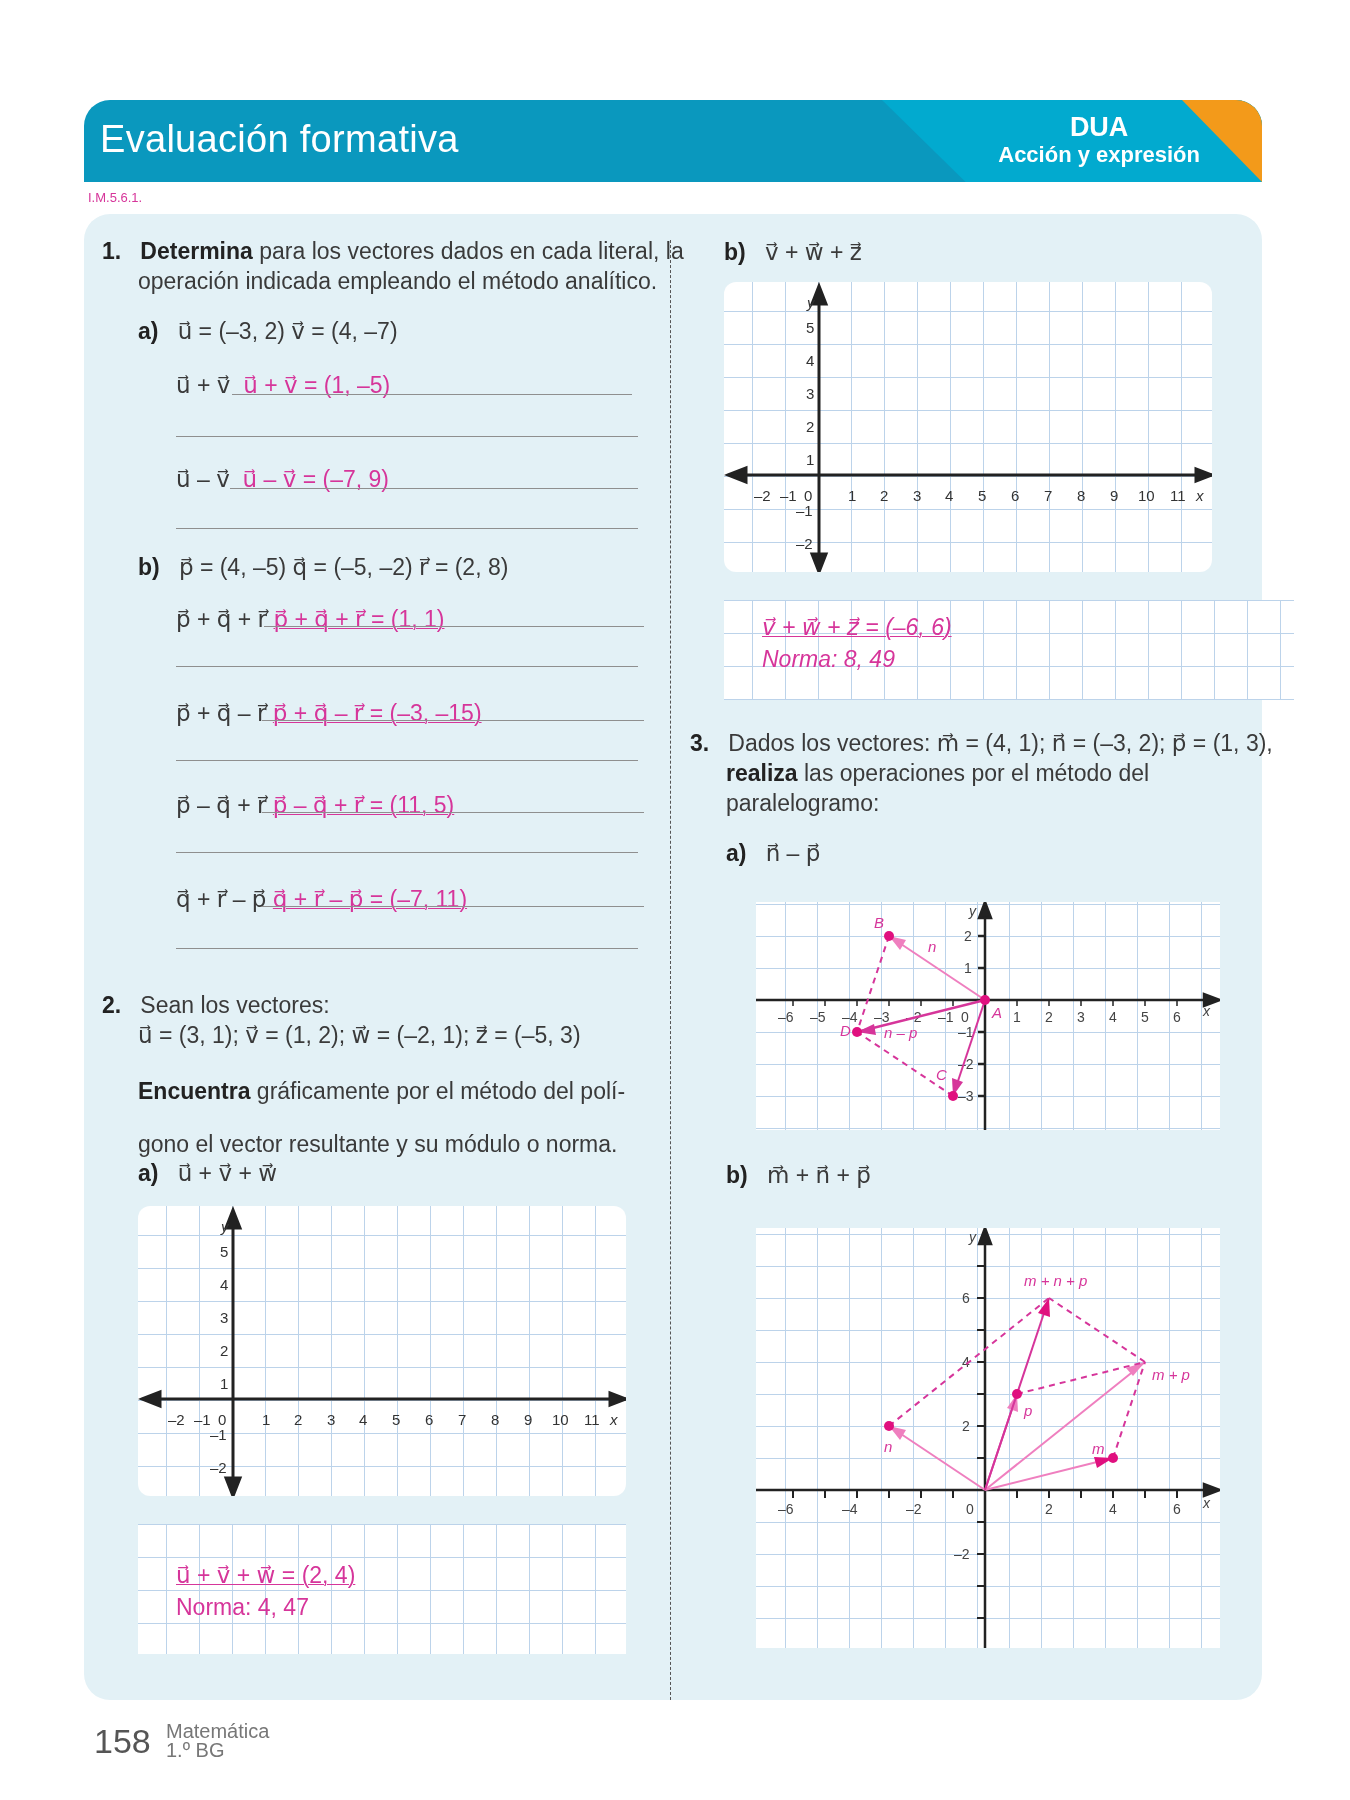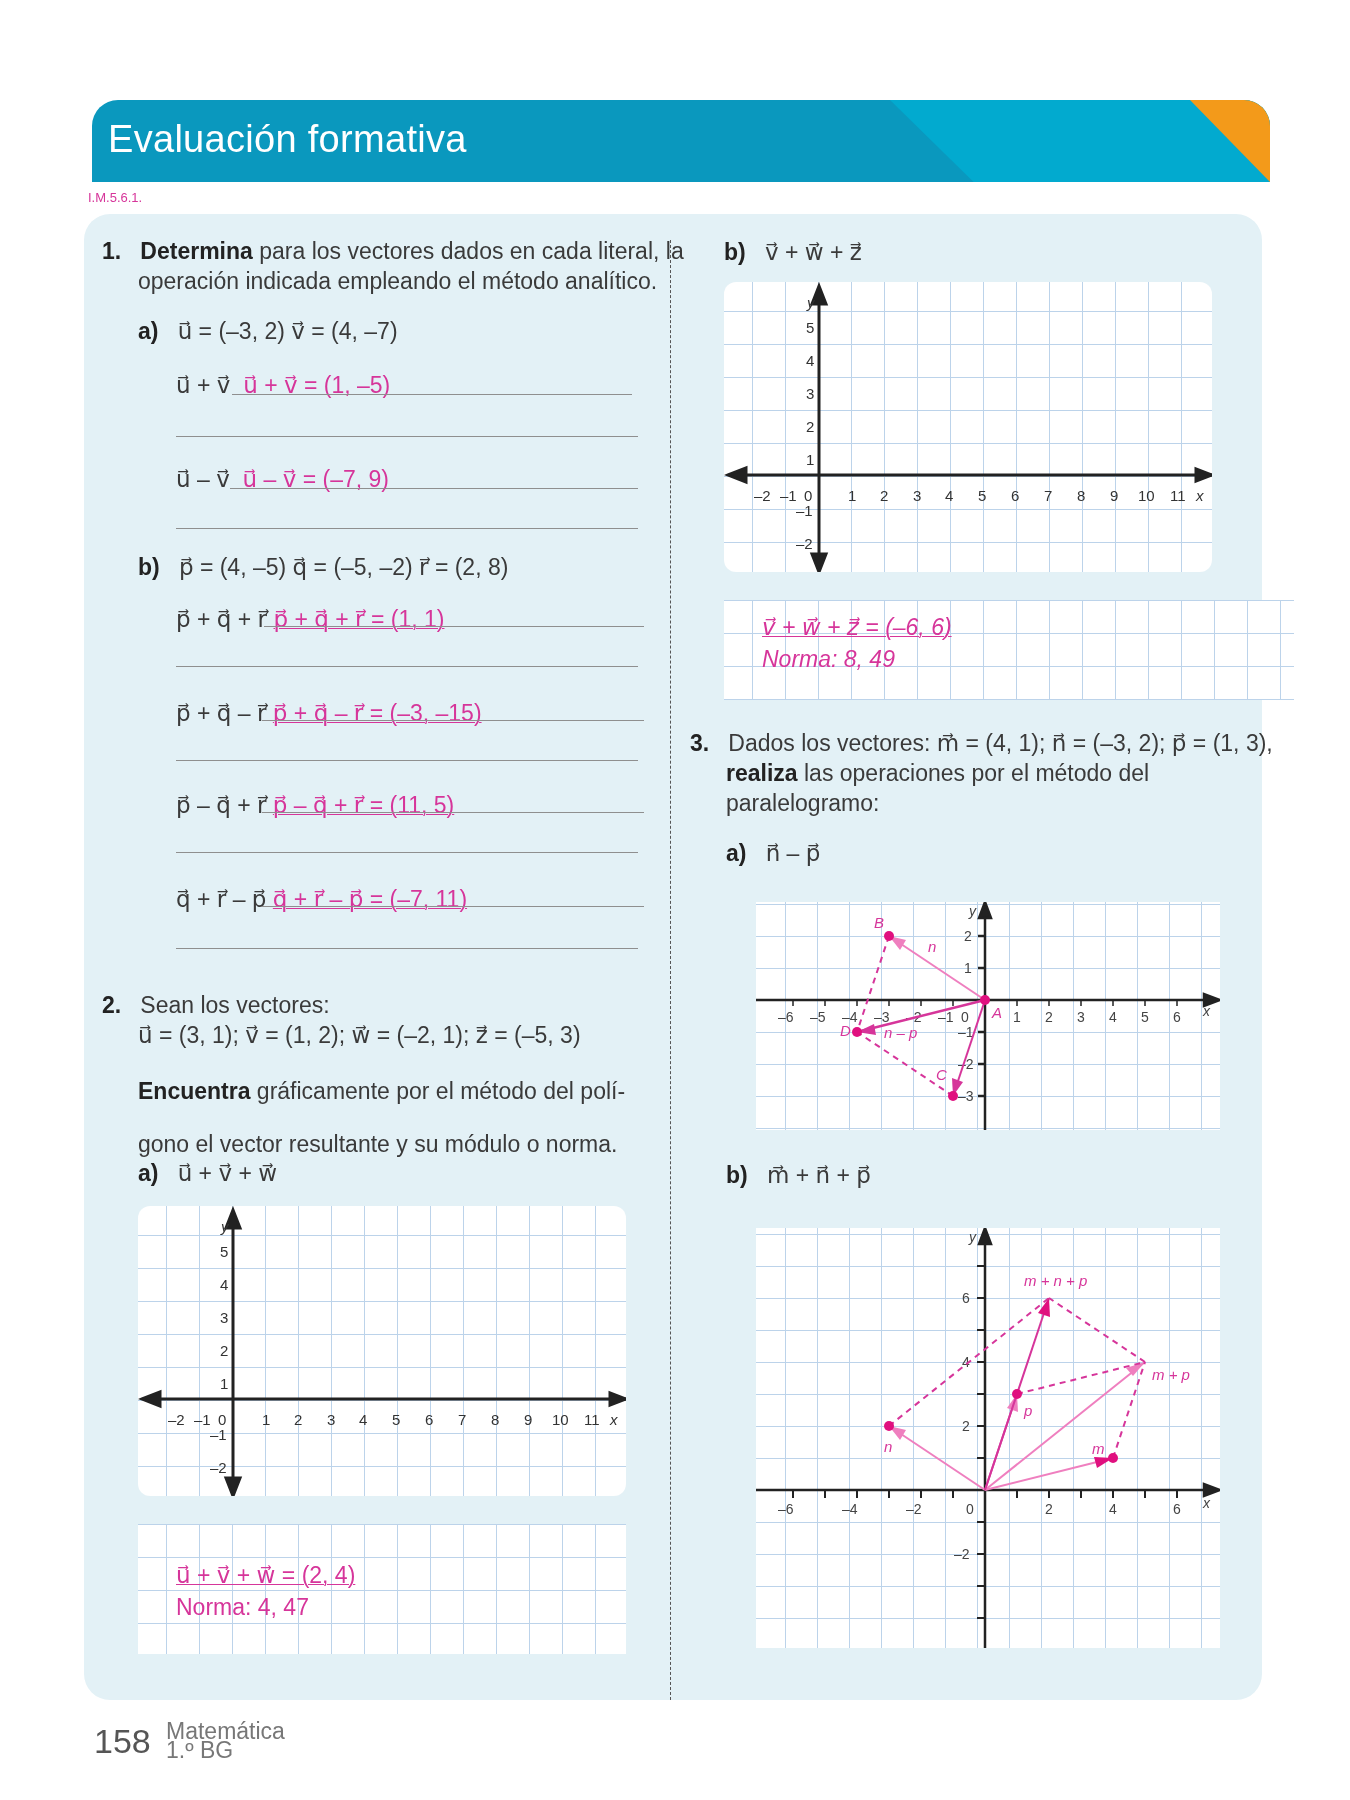--- a/index.html
+++ b/index.html
@@ -1,20 +1,20 @@
 <!DOCTYPE html>
 <html><head>
 <meta charset="utf-8">
 <style>
   * { box-sizing: border-box; margin: 0; padding: 0; }
   html, body { width: 1350px; height: 1800px; background: #ffffff; overflow: hidden; }
   body { position: relative; font-family: "Liberation Sans", "DejaVu Sans", sans-serif; color: #3a3a3a; }
 
   .header { position: absolute; left: 84px; top: 100px; width: 1178px; height: 82px;
-    background: #0a98be; border-radius: 26px 26px 0 0; overflow: hidden; margin-left: 8px; }
+    background: #0a98be; border-radius: 26px 26px 0 0; overflow: hidden; }
   .header .light { position: absolute; right: 0; top: 0; height: 82px; width: 380px;
     background: #02aacf; clip-path: polygon(0 0, 100% 0, 100% 100%, 22% 100%); }
   .header .corner { position: absolute; right: 0; top: 0; width: 80px; height: 82px;
     background: #f39a1a; clip-path: polygon(0 0, 100% 0, 100% 100%); }
   .header .title { position: absolute; left: 16px; top: 18px; font-size: 38px; color: #ffffff; letter-spacing: 0.3px; }
   .header .dua { position: absolute; right: 62px; top: 12px; text-align: center; color: #ffffff; }
   .header .dua .t1 { font-size: 27px; font-weight: bold; line-height: 30px; }
   .header .dua .t2 { font-size: 22px; font-weight: bold; line-height: 26px; }
   .indicator { position: absolute; left: 88px; top: 190px; font-size: 13px; color: #d6359a; }
 
@@ -30,29 +30,33 @@
   .line { position: absolute; height: 0; border-top: 1.5px solid #8f8f8f; }
   .pink { color: #d6359a; }
 
   .grid { position: absolute; background-color: #ffffff;
     background-image: linear-gradient(#bcd3ea 1.5px, transparent 1.5px), linear-gradient(90deg, #bcd3ea 1.5px, transparent 1.5px);
     background-size: 33px 33px; border-radius: 12px 12px 12px 12px; }
   .grid.sq { border-radius: 0; }
   svg text { font-family: "Liberation Sans", "DejaVu Sans", sans-serif; }
 
   .footer-num { position: absolute; left: 94px; top: 1722px; font-size: 34px; font-weight: normal; color: #555; }
-  .footer-sub { position: absolute; left: 166px; top: 1722px; font-size: 23px; line-height: 19px; color: #777; }
+  .footer-sub { position: absolute; left: 166px; top: 1722px; font-size: 20px; line-height: 19px; color: #777; }
 </style>
 </head>
 <body>
 
 <div class="header">
   <div class="light"></div>
   <div class="corner"></div>
   <div class="title">Evaluación formativa</div>
+  <div class="dua">
+    <div class="t1">DUA</div>
+    <div class="t2">Acción y expresión</div>
+  </div>
 </div>
 <div class="indicator">I.M.5.6.1.</div>
 
 <div class="panel"></div>
 <div class="divider"></div>
 
 <div class="t" style="left:102px; top:236px;">
   <span class="num">1.</span>&nbsp;&nbsp;
   <b>Determina</b><span> para los vectores dados en cada literal, la</span>
 </div>

